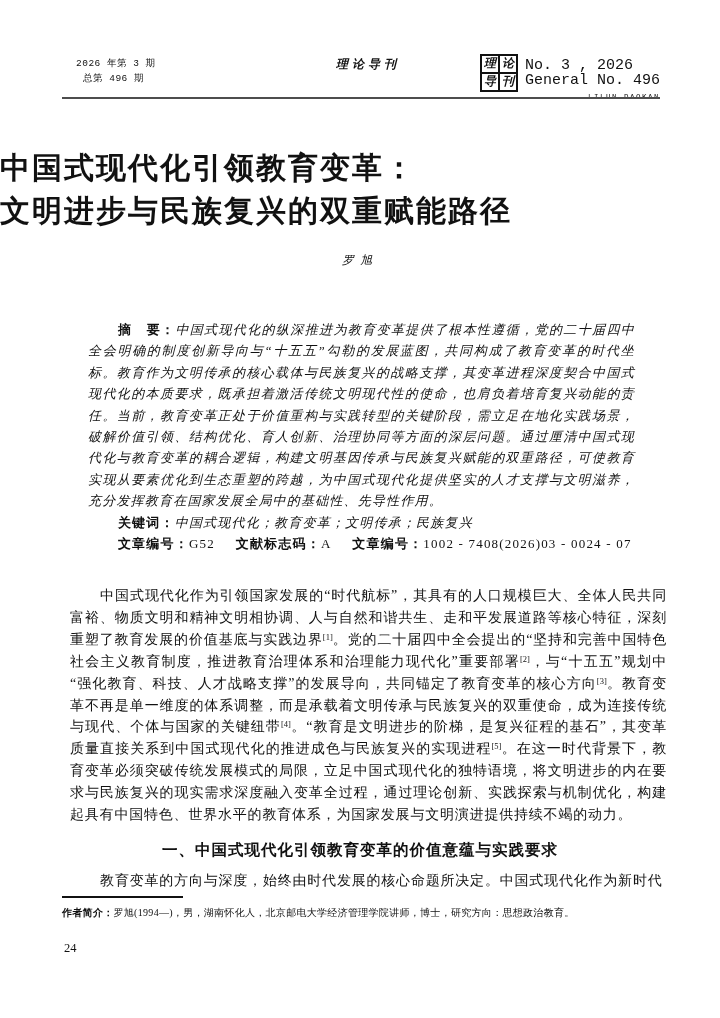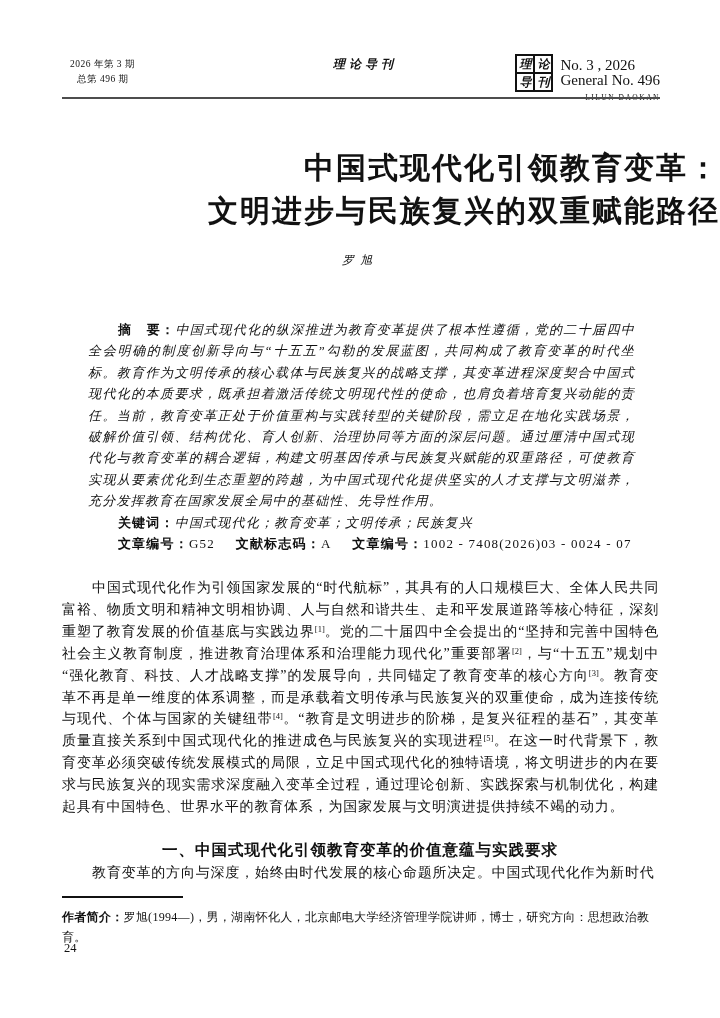--- a/index.html
+++ b/index.html
@@ -6,61 +6,61 @@
   .page{
     position:relative;
     width:720px;height:1018px;
     margin:0 auto;
     background:#ffffff;
     font-family:"Liberation Serif","DejaVu Serif",serif;
     color:#111;
     overflow:hidden;
   }
   
-  .rhead{position:absolute;top:54px;left:70px;right:60px;height:42px;}
+  .rhead{position:absolute;top:54px;left:76px;right:60px;height:42px;font-family:Liberation Mono, monospace;}
   .rhead-left{position:absolute;left:0;top:3px;font-size:9.5px;line-height:14.5px;letter-spacing:.5px;}
   .rhead-left .l2{padding-left:7px;}
   .rhead-center{position:absolute;left:0;right:0;top:2px;text-align:center;}
   .rhead-center .jt{font-size:12px;font-weight:bold;letter-spacing:4px;font-style:italic;}
   .rhead-center .je{font-size:7.5px;letter-spacing:1.5px;margin-top:20px;text-align:right;}
   .rhead-right{position:absolute;right:0;top:0;display:flex;align-items:center;gap:7px;}
   .seal{width:36px;height:36px;display:grid;grid-template-columns:1fr 1fr;grid-template-rows:1fr 1fr;border:1.5px solid #111;}
   .seal span{display:flex;align-items:center;justify-content:center;font-size:12px;font-weight:bold;font-style:italic;border:0.75px solid #111;line-height:1;}
   .rhead-right .en{font-size:15px;line-height:15px;text-align:left;}
   .head-rule{position:absolute;top:97px;left:62px;right:60px;height:2px;background:#4d4d4d;}
   
-  .title{position:absolute;top:146px;left:0;right:0;text-align:right;
+  .title{position:absolute;top:146px;left:0;right:0;text-align:left;
          font-size:30px;font-weight:bold;line-height:43px;letter-spacing:2px;}
   .author{position:absolute;top:252px;left:0;right:0;text-align:center;
           font-size:12px;font-style:italic;letter-spacing:6px;}
   .affil{position:absolute;top:280px;left:0;right:0;text-align:center;
          font-size:11.5px;font-style:italic;letter-spacing:.5px;}
   
   .abs{position:absolute;top:319px;left:88px;width:547px;
        font-size:13px;line-height:21.4px;letter-spacing:1.2px;
        text-align:justify;font-style:italic;}
   .abs p{margin:0;}
   .abs .abs-body{text-indent:2.3em;}
   .blab{font-style:normal;font-weight:bold;font-family:"Liberation Sans","DejaVu Sans",sans-serif;}
   .abs .kw-line,.abs .clc-line{padding-left:2.3em;text-align:left;}
   .clc-line{font-style:normal;}
   .clc-line .gap{display:inline-block;width:1.6em;}
   
   .body-p{position:absolute;left:62px;width:597px;
           font-size:14px;line-height:21.9px;letter-spacing:.8px;
-          text-align:justify;margin:0;text-indent:2.15em;}
+          text-align:justify;margin:8px;text-indent:2.15em;}
   .p1{top:577px;}
   .p2{top:862px;}
   sup.ref{font-size:8.5px;letter-spacing:0;vertical-align:4px;line-height:0;}
   .sec-h{position:absolute;top:827px;left:0;right:0;text-align:center;
          font-family:"Liberation Sans","DejaVu Sans",sans-serif;
          font-size:15.5px;font-weight:bold;letter-spacing:1px;margin:13px;}
   
   .foot-rule{position:absolute;top:896px;left:62px;width:121px;height:1.5px;background:#111;}
-  .footnote{position:absolute;top:907px;left:62px;right:60px;font-size:12px;line-height:20px;letter-spacing:.3px;}
+  .footnote{position:absolute;top:907px;left:62px;right:60px;font-size:10px;line-height:12px;letter-spacing:.3px;}
   .folio{position:absolute;top:941px;left:64px;font-size:12.5px;}
 </style>
 </head>
 <body>
 
 <div class="page">
 
   <div class="rhead">
     <div class="rhead-left">
       <div class="l1">2026 年第 3 期</div>

